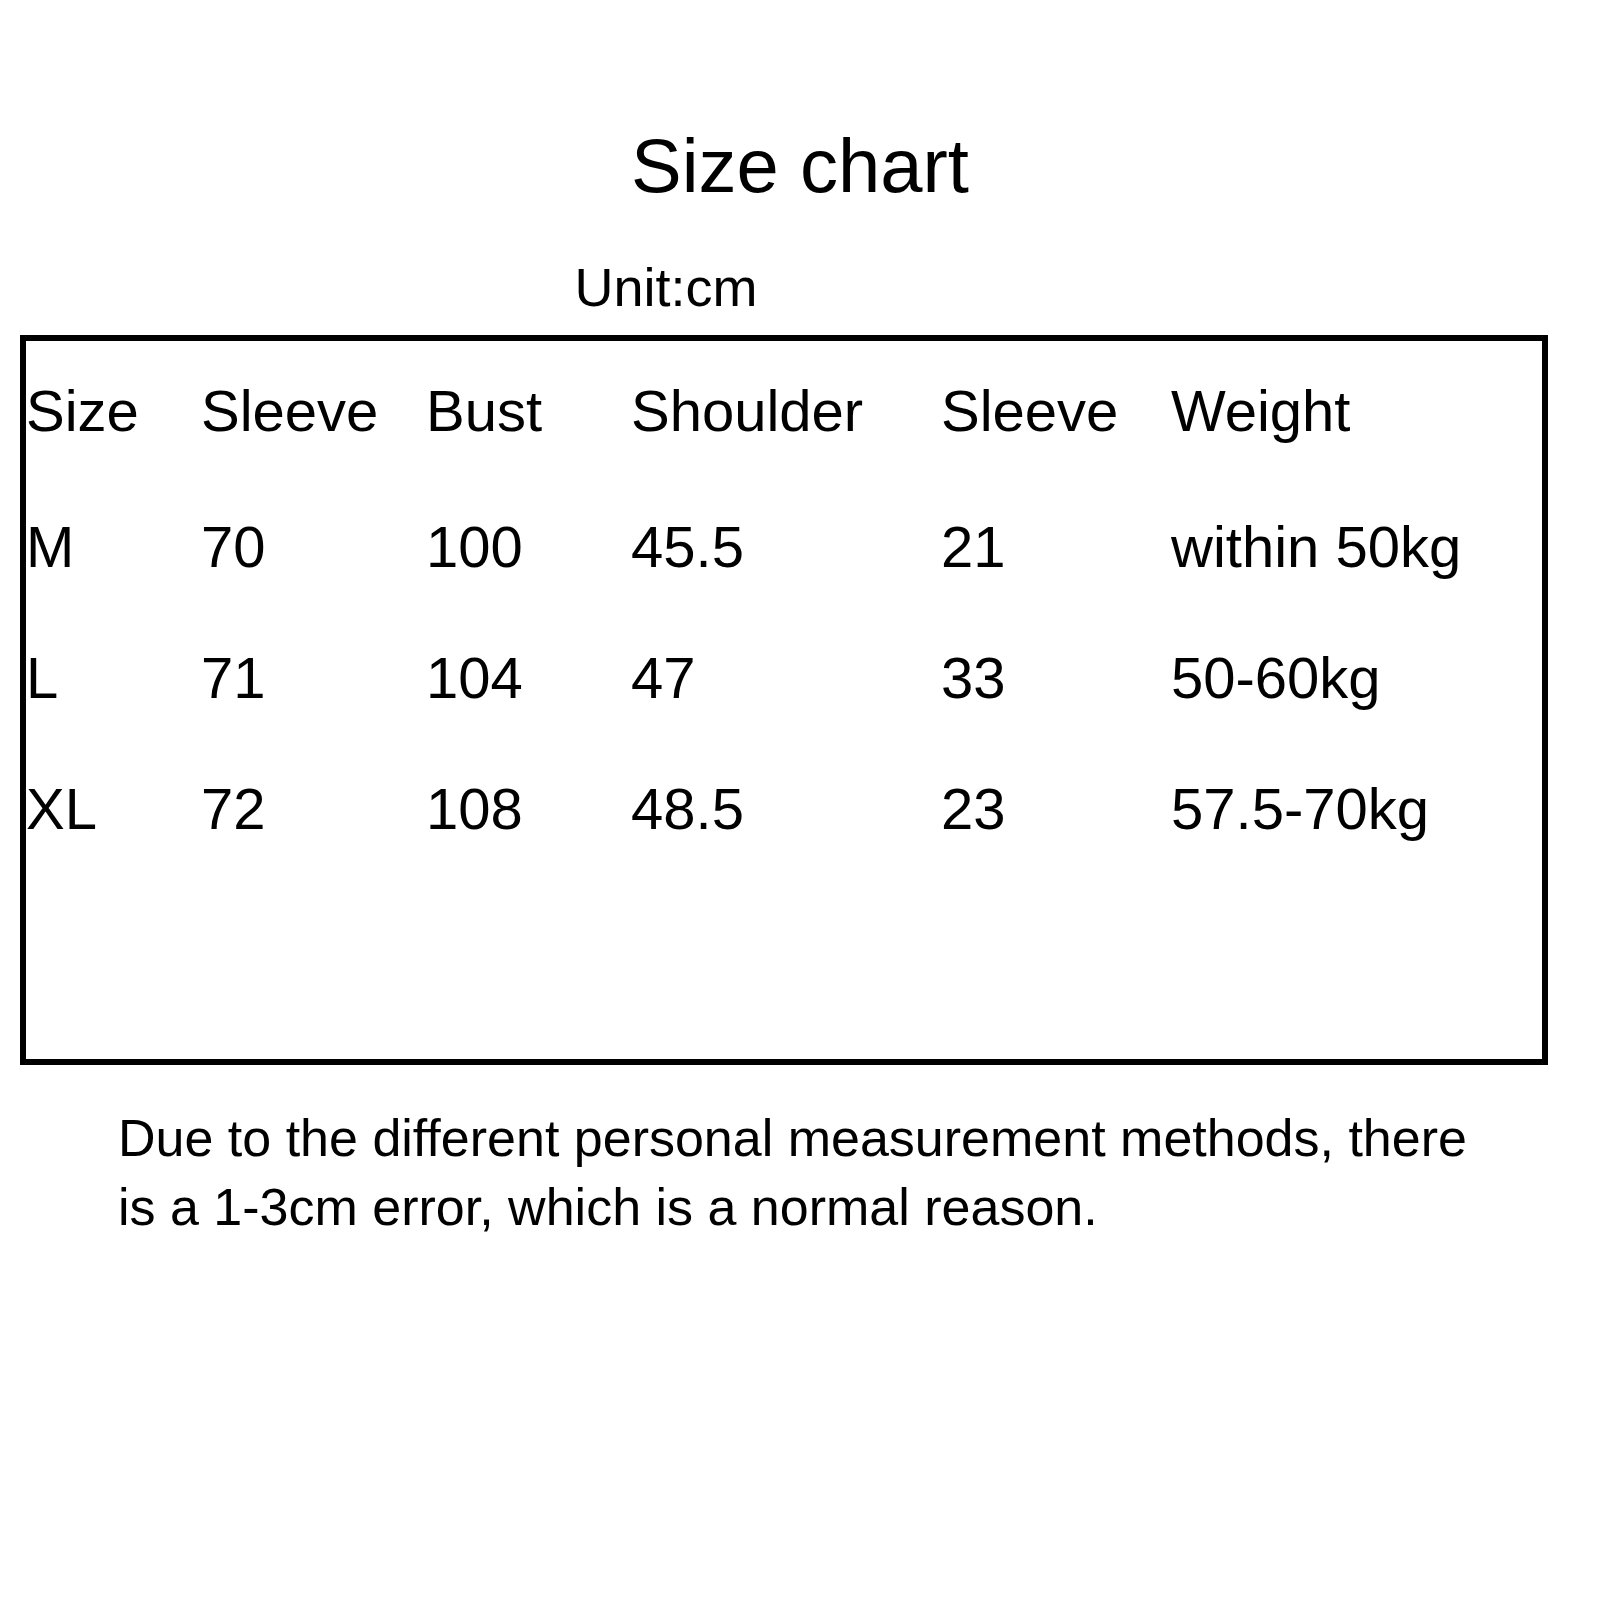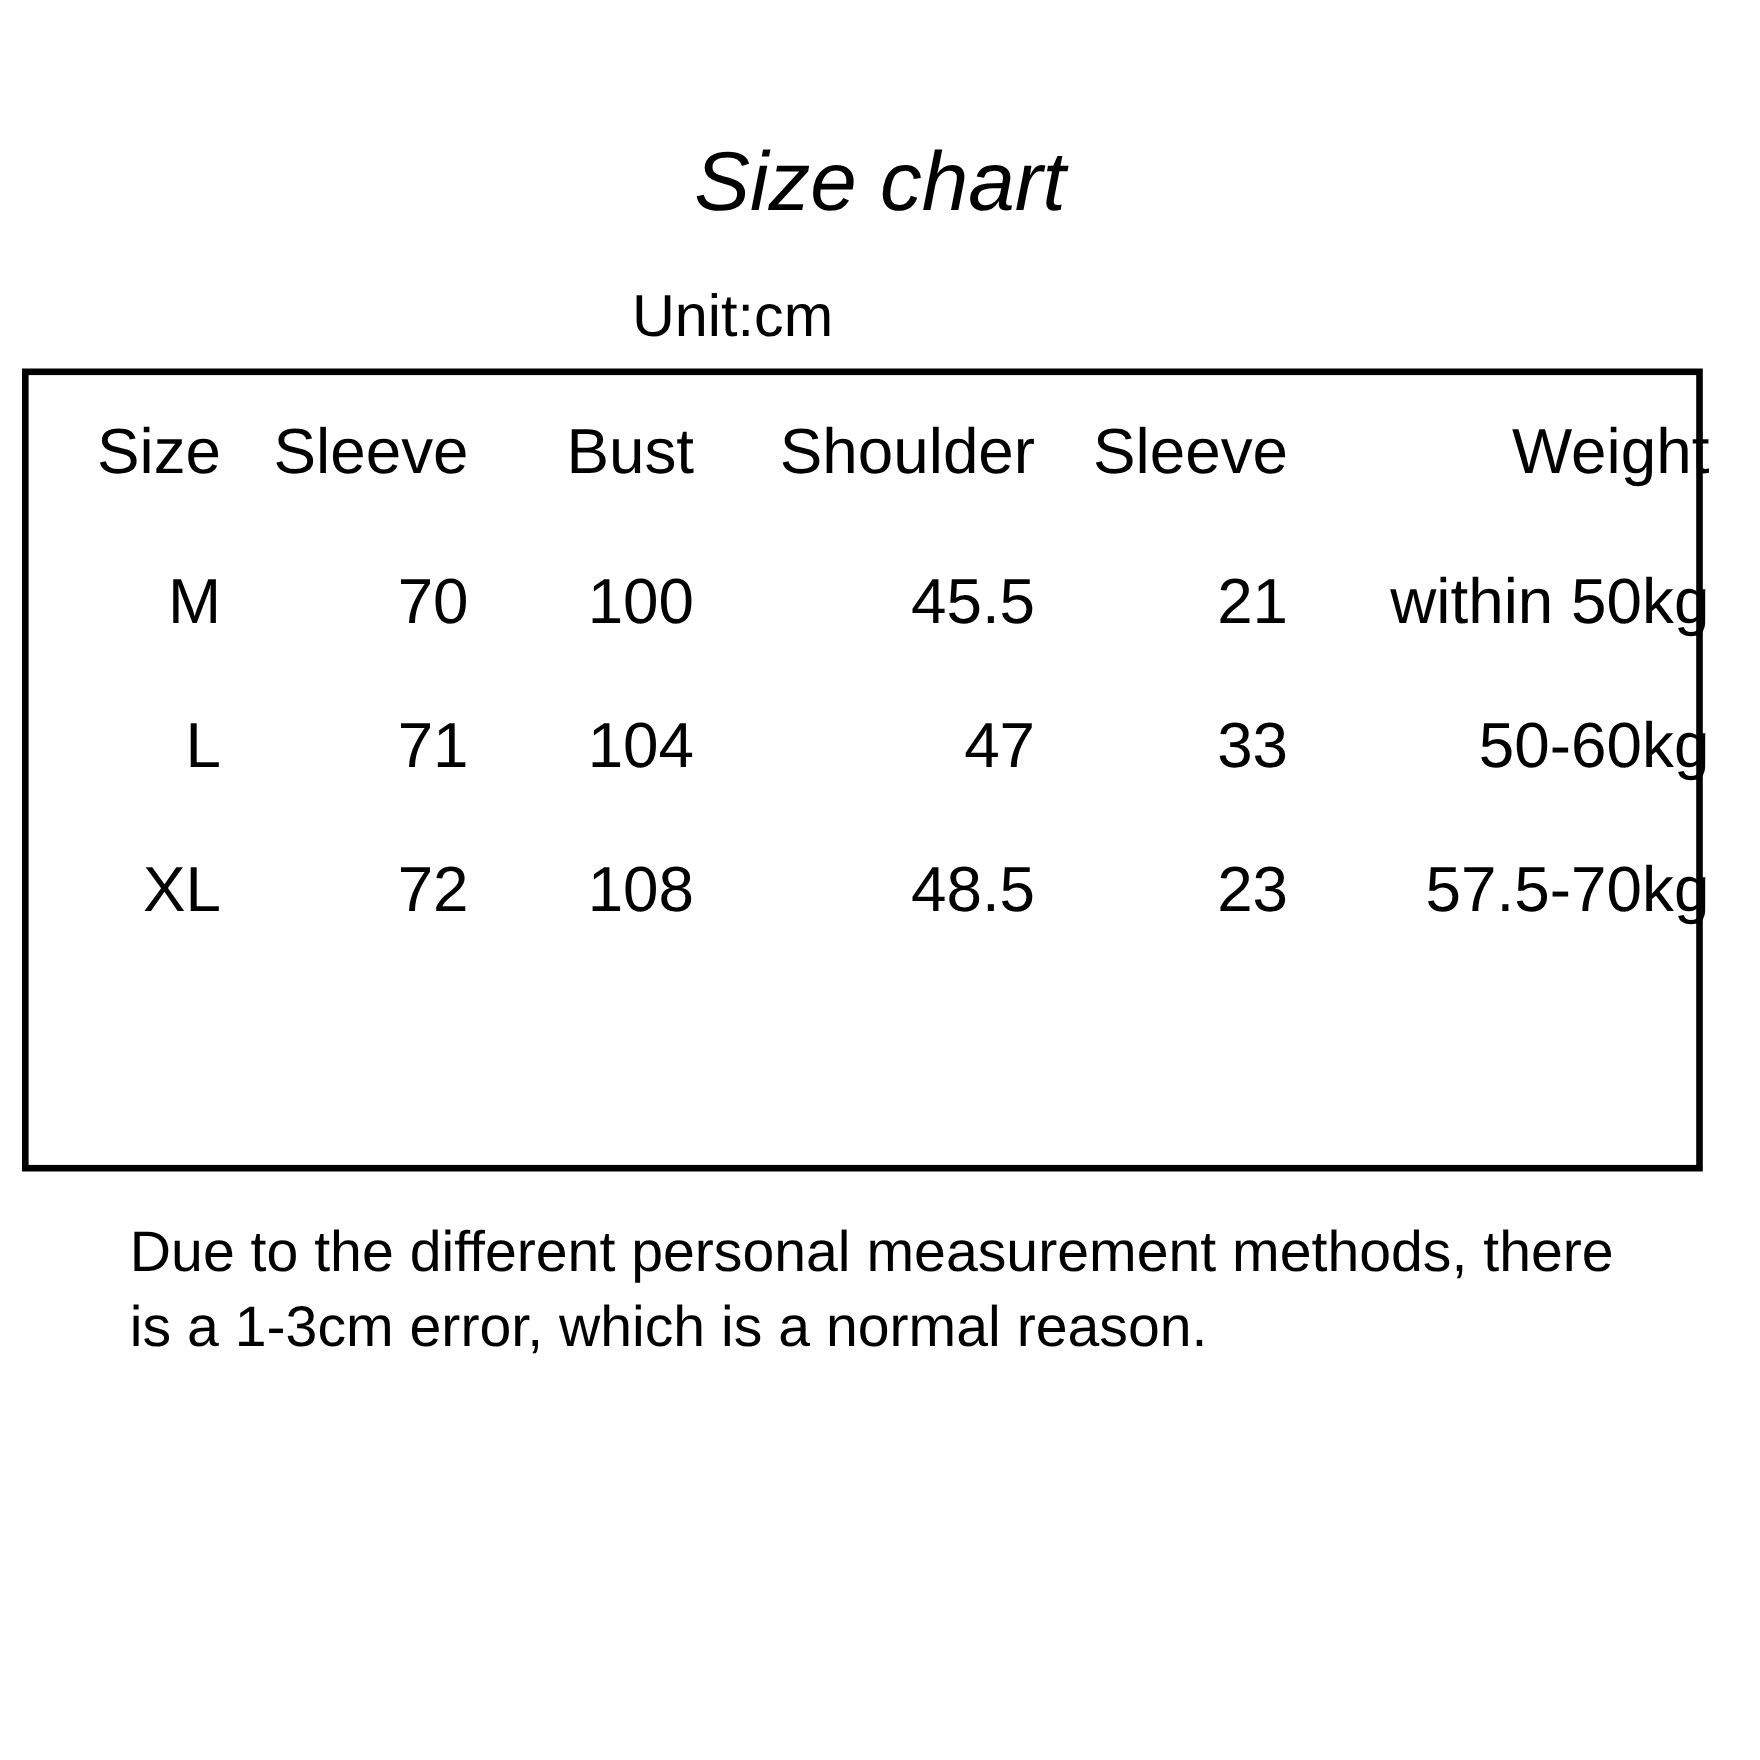--- a/index.html
+++ b/index.html
@@ -22,21 +22,20 @@
     box-sizing: border-box;
   }
   .title {
     text-align: center;
     font-size: 76px;
     font-weight: normal;
     line-height: 1;
     margin: 0;
     padding-top: 128px;
     letter-spacing: 0px;
-    font-style: italic;
   }
   .unit {
     text-align: center;
     font-size: 54px;
     line-height: 1;
     margin: 0;
     padding-top: 56px;
     padding-right: 268px;
   }
   .table-box {
@@ -48,21 +47,21 @@
     border: 6px solid #000000;
     box-sizing: border-box;
   }
   table.size-table {
     width: 100%;
     border-collapse: collapse;
     table-layout: fixed;
   }
   table.size-table th,
   table.size-table td {
-    text-align: right;
+    text-align: left;
     font-size: 58px;
     font-weight: normal;
     line-height: 1;
     padding: 0;
     border: none;
     white-space: nowrap;
   }
   table.size-table tr.header-row th {
     height: 140px;
     vertical-align: middle;

